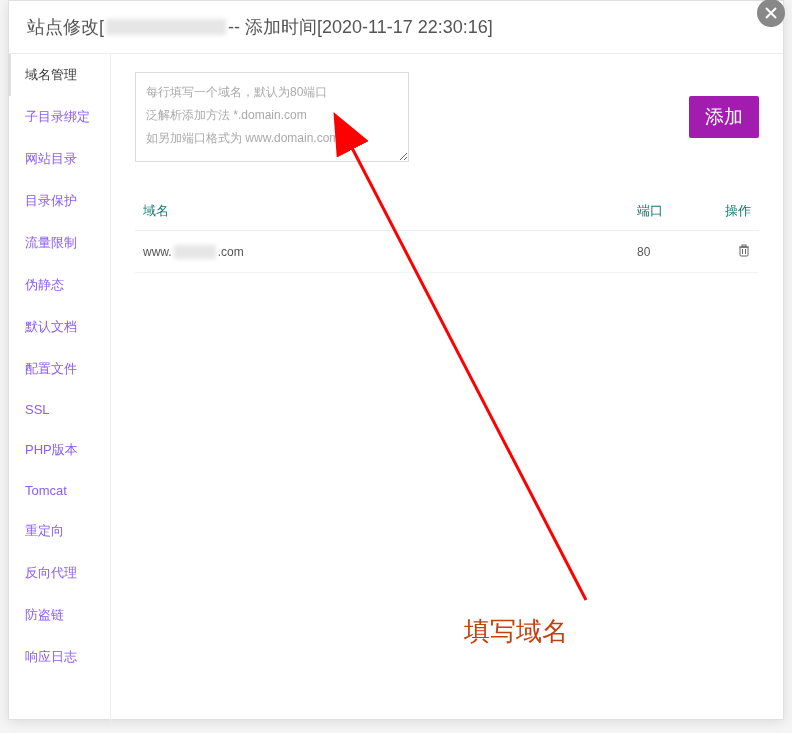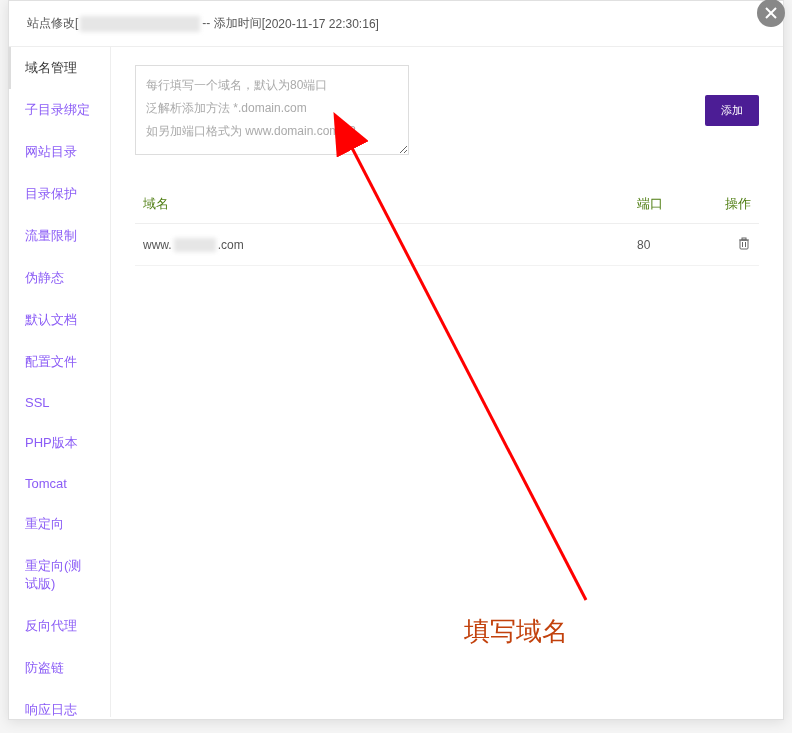--- a/index.html
+++ b/index.html
@@ -36,21 +36,21 @@
       align-items: center;
       justify-content: center;
       cursor: pointer;
       font-size: 18px;
       z-index: 10;
     }
     .dialog-header {
       padding: 14px 18px;
       border-bottom: 1px solid #eee;
       color: #555;
-      font-size: 12px;
+      font-size: 18px;
       display: flex;
       align-items: center;
     }
     .blurred {
       display: inline-block;
       width: 120px;
       height: 16px;
       background: #e6e6e6;
       filter: blur(2px);
       margin: 0 2px;
@@ -101,38 +101,38 @@
       padding: 8px 10px;
       font-size: 12px;
       color: #aaa;
       font-family: inherit;
       resize: both;
       line-height: 1.9;
     }
     .domain-textarea::placeholder { color: #aaa; }
     .add-btn {
       margin-left: auto;
-      background: #4c1d95;
+      background: #a21caf;
       color: #fff;
       border: none;
       padding: 8px 16px;
-      font-size: 11px;
+      font-size: 19px;
       cursor: pointer;
       border-radius: 2px;
       align-self: center;
     }
     .table {
       width: 100%;
       margin-top: 30px;
       border-collapse: collapse;
     }
     .table th {
       text-align: left;
       font-weight: normal;
-      color: #4d7c0f;
+      color: #0f766e;
       padding: 10px 8px;
       border-bottom: 1px solid #eee;
       font-size: 13px;
     }
     .table th:nth-child(2) { text-align: left; width: 80px; }
     .table th:nth-child(3) { text-align: right; width: 50px; }
     .table td {
       padding: 12px 8px;
       border-bottom: 1px solid #f2f2f2;
       color: #555;
@@ -193,21 +193,20 @@
       <div class="sidebar-item"><span>网站目录</span></div>
       <div class="sidebar-item"><span>目录保护</span></div>
       <div class="sidebar-item"><span>流量限制</span></div>
       <div class="sidebar-item"><span>伪静态</span></div>
       <div class="sidebar-item"><span>默认文档</span></div>
       <div class="sidebar-item"><span>配置文件</span></div>
       <div class="sidebar-item"><span>SSL</span></div>
       <div class="sidebar-item"><span>PHP版本</span></div>
       <div class="sidebar-item"><span>Tomcat</span></div>
       <div class="sidebar-item"><span>重定向</span></div>
-      <div class="sidebar-item"><span>重定向(测试版)</span></div>
       <div class="sidebar-item"><span>反向代理</span></div>
       <div class="sidebar-item"><span>防盗链</span></div>
       <div class="sidebar-item"><span>响应日志</span></div>
     </div>
 
     <div class="content">
       <div class="top-row">
         <textarea class="domain-textarea" placeholder="每行填写一个域名，默认为80端口
 泛解析添加方法 *.domain.com
 如另加端口格式为 www.domain.com:88" style=""></textarea>

